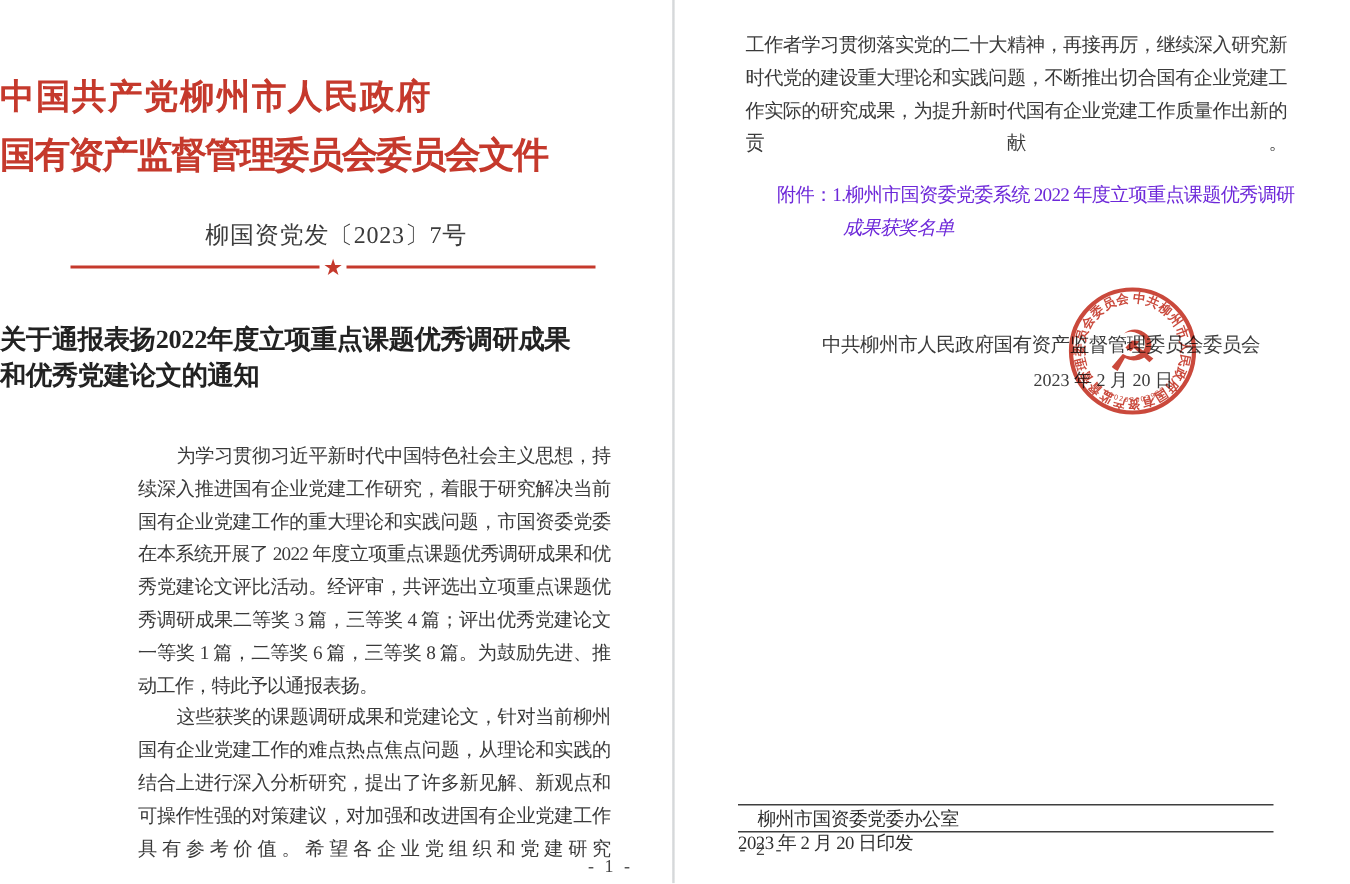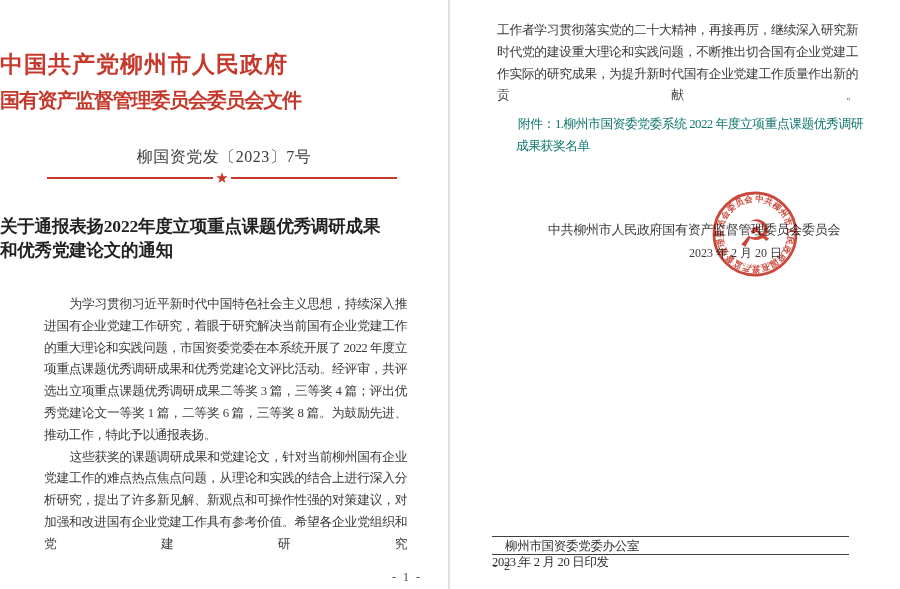--- a/index.html
+++ b/index.html
@@ -33,21 +33,21 @@
 
   
   .red-head {
     width: 100%;
     text-align: left;
     color: #c5392c;
     font-weight: bold;
     white-space: nowrap;
   }
   #org-line1 { top: 49px; font-size: 23px; letter-spacing: 1px; }
-  #org-line2 { top: 87px; font-size: 20px; letter-spacing: -1.2px; }
+  #org-line2 { top: 87px; font-size: 24px; letter-spacing: -1.2px; }
   #doc-number {
     top: 147px; width: 100%;
     text-align: center;
     font-size: 16px; color: #3c3c3c; letter-spacing: 0.5px;
   }
   #red-rule {
     top: 170px; left: 47px; width: 350px; height: 16px;
     display: flex; align-items: center;
   }
   .rule-seg { flex: 1; height: 2px; background: #c5392c; }
@@ -63,32 +63,32 @@
     line-height: 24px; letter-spacing: -0.2px;
   }
   .bodytext {
     font-size: 12.8px;
     line-height: 21.8px;
     letter-spacing: -0.5px;
     color: #3a3a3a;
     text-align: justify;
   }
   #body-block { top: 294px; left: 44px; width: 363px; }
-  #body-block p { text-indent: 2em; }
+  #body-block p { text-indent: 2em; margin-left: 48px; }
   .fill-last { text-align-last: justify; }
   .pagenum {
     font-size: 12px; color: #444; letter-spacing: 2px; white-space: nowrap;
   }
   #pagenum-1 { top: 570px; left: 392px; }
 
   
   #cont-para { top: 20px; left: 46px; width: 361px; }
-  #attach-block { top: 113px; left: 0; width: 449px; font-size: 12.8px; line-height: 22.2px; letter-spacing: -0.5px; color: #0f766e; }
+  #attach-block { top: 119px; left: 0; width: 449px; font-size: 12.8px; line-height: 22.2px; letter-spacing: -0.5px; color: #6d28d9; }
   #attach-row1 { padding-left: 67px; white-space: nowrap; }
-  #attach-row2 { padding-left: 65px; }
+  #attach-row2 { padding-left: 111px; font-style: italic; }
   #attach-row3 { padding-left: 92px; white-space: nowrap; }
   #signer-org  { top: 221px; left: 97px; font-size: 13px; letter-spacing: -0.3px; color: #3a3a3a; white-space: nowrap; }
   #signer-date { top: 245px; left: 238px; font-size: 12px; color: #3a3a3a; white-space: nowrap; }
   #seal {
     top: 188px; left: 258px; width: 92px; height: 92px;
     mix-blend-mode: multiply;
     opacity: 0.9;
   }
   .colophon-line {
     left: 41px; width: 357px; height: 0;

